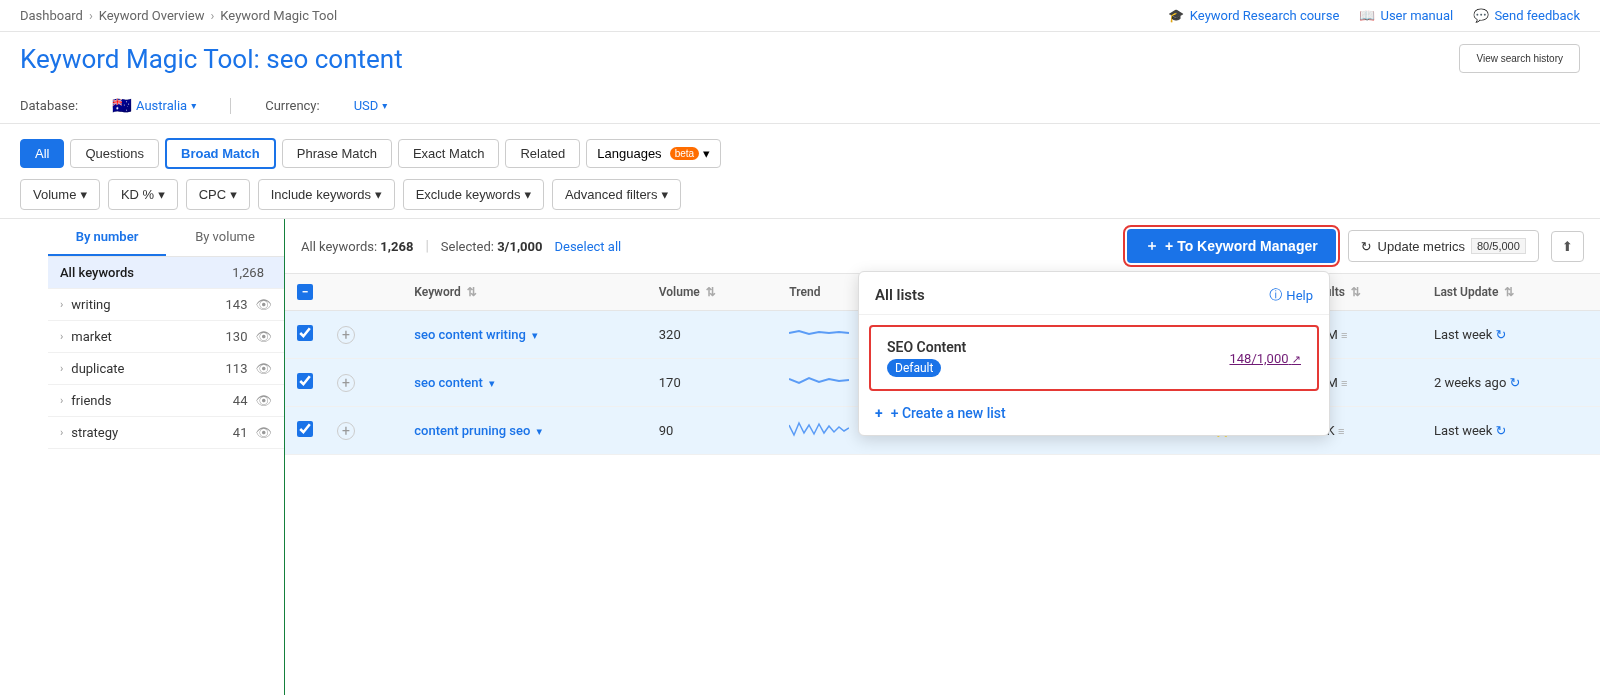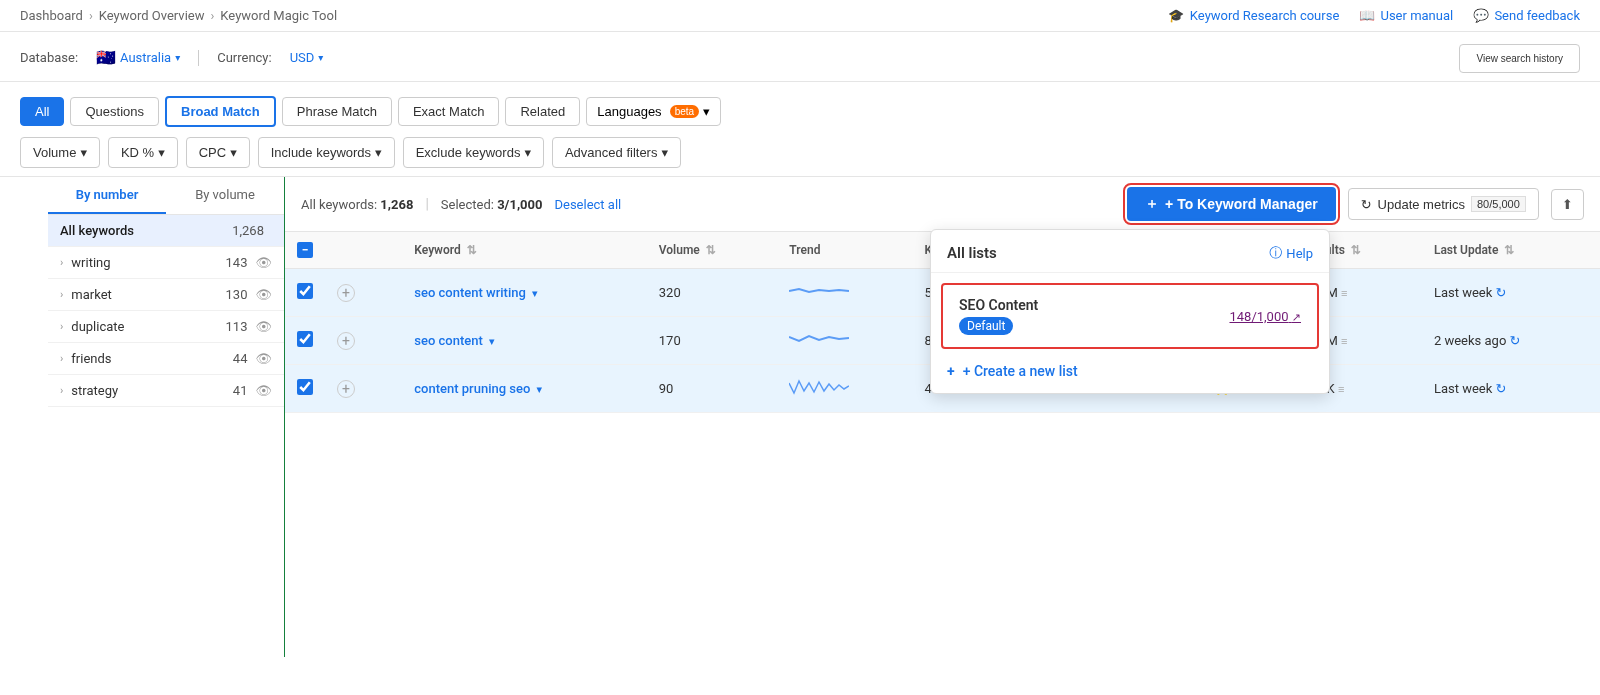--- a/index.html
+++ b/index.html
@@ -11,21 +11,21 @@
     .breadcrumb span { color: #666; }
     .breadcrumb a { color: #666; text-decoration: none; }
     .breadcrumb .sep { color: #999; }
     .top-links { display: flex; align-items: center; gap: 20px; }
     .top-link { display: flex; align-items: center; gap: 5px; color: #1a73e8; font-size: 13px; text-decoration: none; cursor: pointer; }
     
     
     .header { padding: 12px 20px 8px; display: flex; align-items: flex-start; justify-content: space-between; border-bottom: 1px solid #e5e5e5; }
     .header-left h1 { font-size: 26px; font-weight: 700; color: #1a1a1a; }
     .header-left h1 span { color: #1a73e8; font-weight: 400; }
-    .db-currency { display: flex; align-items: center; gap: 18px; margin-top: 4px; font-size: 13px; color: #555; }
+    .db-currency { display: flex; align-items: center; gap: 34px; margin-top: 22px; font-size: 13px; color: #555; }
     .db-item { display: flex; align-items: center; gap: 4px; cursor: pointer; }
     .db-item .flag { font-size: 16px; }
     .db-item a { color: #1a73e8; text-decoration: none; }
     .db-item .chevron { font-size: 10px; color: #1a73e8; }
     .divider-v { width: 1px; height: 16px; background: #ccc; }
     .view-history-btn { border: 1px solid #ccc; background: #fff; color: #333; padding: 8px 16px; border-radius: 4px; cursor: pointer; font-size: 10px; white-space: nowrap; }
 
     
     .filter-tabs { padding: 14px 20px 8px; border-bottom: 1px solid #e5e5e5; }
     .tabs-row1 { display: flex; align-items: center; gap: 6px; margin-bottom: 10px; flex-wrap: wrap; }
@@ -76,21 +76,21 @@
     
     .checkbox-cell { width: 30px; }
     .cb { width: 16px; height: 16px; accent-color: #1a73e8; cursor: pointer; }
     .minus-icon { display: inline-block; width: 16px; height: 16px; background: #1a73e8; color: white; text-align: center; line-height: 16px; font-size: 12px; font-weight: bold; border-radius: 2px; cursor: pointer; }
     .plus-circle { display: inline-block; width: 18px; height: 18px; border: 1px solid #ccc; border-radius: 50%; text-align: center; line-height: 16px; font-size: 14px; color: #999; cursor: pointer; margin-right: 6px; }
     .kw-link { color: #1a73e8; text-decoration: none; font-weight: 500; cursor: pointer; }
     .kw-dropdown { color: #1a73e8; cursor: pointer; font-size: 11px; margin-left: 3px; }
     .trend-line { width: 60px; height: 24px; }
     
     
-    .dropdown-popup { position: absolute; top: 52px; right: 270px; width: 400px; background: #fff; border: 1px solid #ddd; border-radius: 6px; box-shadow: 0 4px 16px rgba(0,0,0,0.15); z-index: 100; }
+    .dropdown-popup { position: absolute; top: 52px; right: 270px; width: 472px; background: #fff; border: 1px solid #ddd; border-radius: 6px; box-shadow: 0 4px 16px rgba(0,0,0,0.15); z-index: 100; }
     .popup-header { display: flex; align-items: center; justify-content: space-between; padding: 14px 16px 10px; border-bottom: 1px solid #f0f0f0; }
     .popup-title { font-size: 15px; font-weight: 600; color: #333; }
     .popup-help { display: flex; align-items: center; gap: 4px; color: #1a73e8; font-size: 13px; cursor: pointer; }
     .popup-list-item { padding: 12px 16px; border-bottom: 1px solid #f0f0f0; }
     .list-name { font-size: 14px; font-weight: 600; color: #333; margin-bottom: 4px; }
     .default-badge { display: inline-block; background: #1a73e8; color: #fff; font-size: 12px; padding: 2px 8px; border-radius: 10px; }
     .list-count { color: #701a75; font-size: 13px; float: right; text-decoration: underline; }
     .popup-create-new { display: flex; align-items: center; gap: 8px; padding: 14px 16px; color: #1a73e8; font-size: 14px; font-weight: 500; cursor: pointer; }
   </style>
 </head>
@@ -115,20 +115,24 @@
     </a>
     <a class="top-link">
       <span>💬</span>
       <span>Send feedback</span>
     </a>
   </div>
 </div>
 
 <div class="header">
   <div class="header-left">
+    <h1>
+      <span>Keyword Magic Tool:</span>
+      <span style="color:#1a73e8; font-weight:400;">seo content</span>
+    </h1>
     <div class="db-currency">
       <span>Database:</span>
       <div class="db-item">
         <span class="flag">🇦🇺</span>
         <a>Australia</a>
         <span class="chevron">▾</span>
       </div>
       <div class="divider-v"></div>
       <span>Currency:</span>
       <div class="db-item">

